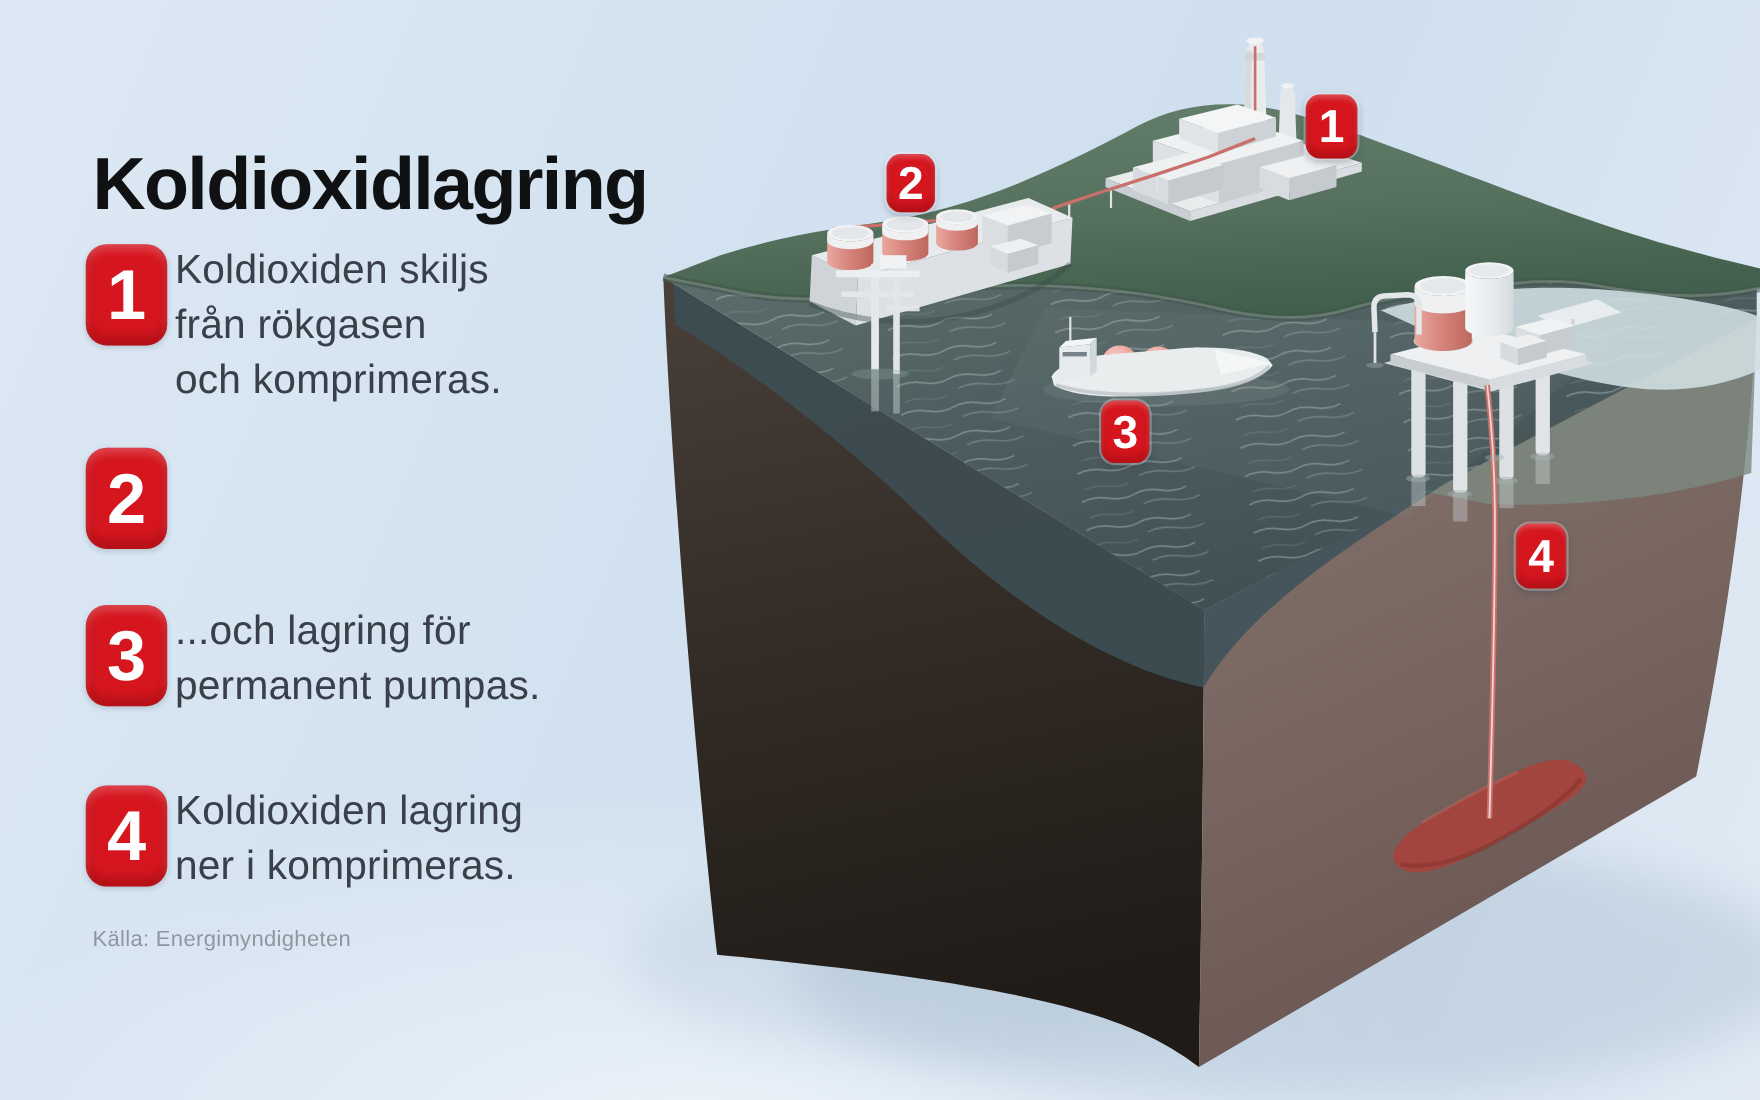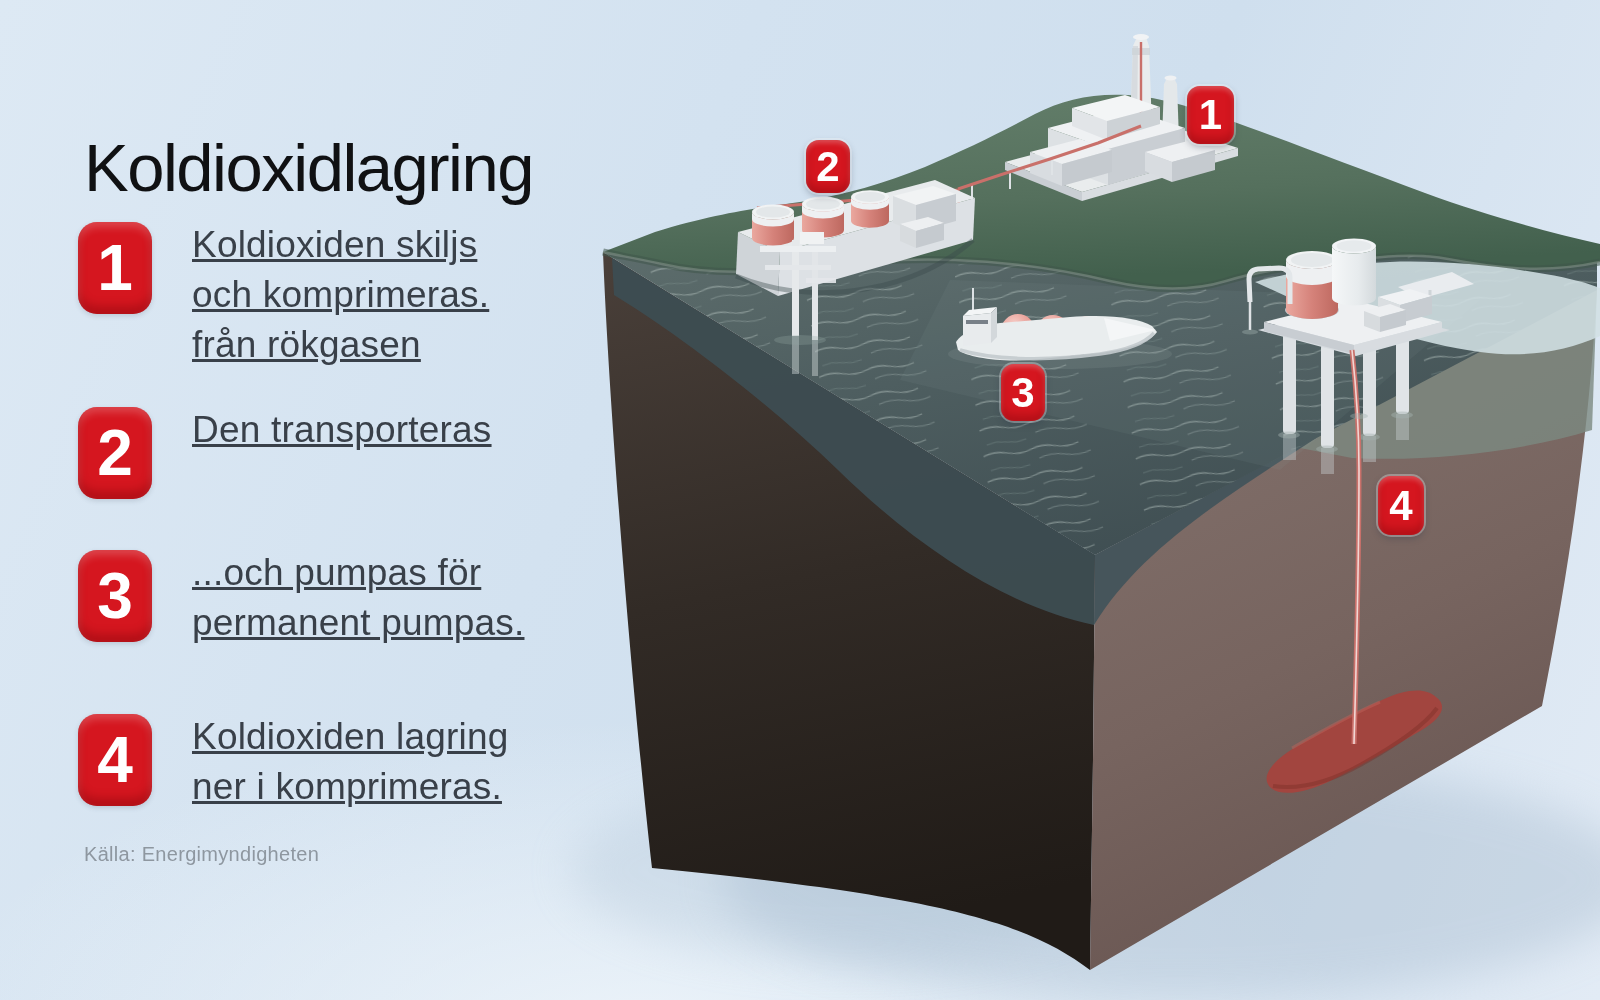--- a/index.html
+++ b/index.html
@@ -9,37 +9,36 @@
     background:
       radial-gradient(75% 55% at 40% 105%, rgba(240,246,251,.9) 0%, rgba(240,246,251,0) 60%),
       linear-gradient(112deg,#dde9f4 0%,#d3e2f0 38%,#cfdfee 62%,#e2ebf5 100%);
   }
   .stage{position:relative;width:1600px;height:1000px;}
   svg.scene{position:absolute;left:0;top:0;}
 
   
   .title{
     position:absolute;left:84px;top:84px;
-    font-size:67px;font-weight:400;letter-spacing:-1.5px;
+    font-size:67px;font-weight:700;letter-spacing:-1.5px;
     color:var(--title_color,#101113);
   }
   .step{position:absolute;left:78px;display:flex;align-items:flex-start;}
   .step .badge{
     flex:0 0 auto;width:74px;height:92px;margin-top:2px;
     background:var(--badge_red,#d5161f);
     border-radius:19px;
     color:#fff;font-weight:700;font-size:64px;
     display:flex;align-items:center;justify-content:center;
     box-shadow:inset 0 -8px 10px rgba(110,0,6,.32), inset 0 5px 8px rgba(255,255,255,.22), 0 2px 5px rgba(60,70,90,.18);
   }
   .step .lines{
-    margin-left:40px;padding-top:0px;
+    margin-left:7px;padding-top:0px;
     font-size:37px;line-height:50px;letter-spacing:.2px;
     color:var(--step_text,#394049);
-    text-decoration:underline;
   }
   .source{
     position:absolute;left:84px;top:843px;
     font-size:20px;letter-spacing:.3px;
     color:var(--muted_text,#8e97a0);
   }
 
   
   .marker{
     position:absolute;
@@ -289,36 +288,35 @@
   <div class="marker" style="left:1378px;top:476px;width:46px;height:59px;">
       <span>4</span>
     </div>
 
   <h1 class="title">Koldioxidlagring</h1>
 
   <div class="step" style="top:220px;">
     <div class="badge">1</div>
     <div class="lines">
       <div>Koldioxiden skiljs</div>
+      <div>från rökgasen</div>
       <div>och komprimeras.</div>
-      <div>från rökgasen</div>
     </div>
   </div>
 
   <div class="step" style="top:405px;">
     <div class="badge">2</div>
     <div class="lines">
-      <div>Den transporteras</div>
     </div>
   </div>
 
   <div class="step" style="top:548px;">
     <div class="badge">3</div>
     <div class="lines">
-      <div>...och pumpas för</div>
+      <div>...och lagring för</div>
       <div>permanent pumpas.</div>
     </div>
   </div>
 
   <div class="step" style="top:712px;">
     <div class="badge">4</div>
     <div class="lines">
       <div>Koldioxiden lagring</div>
       <div>ner i komprimeras.</div>
     </div>

